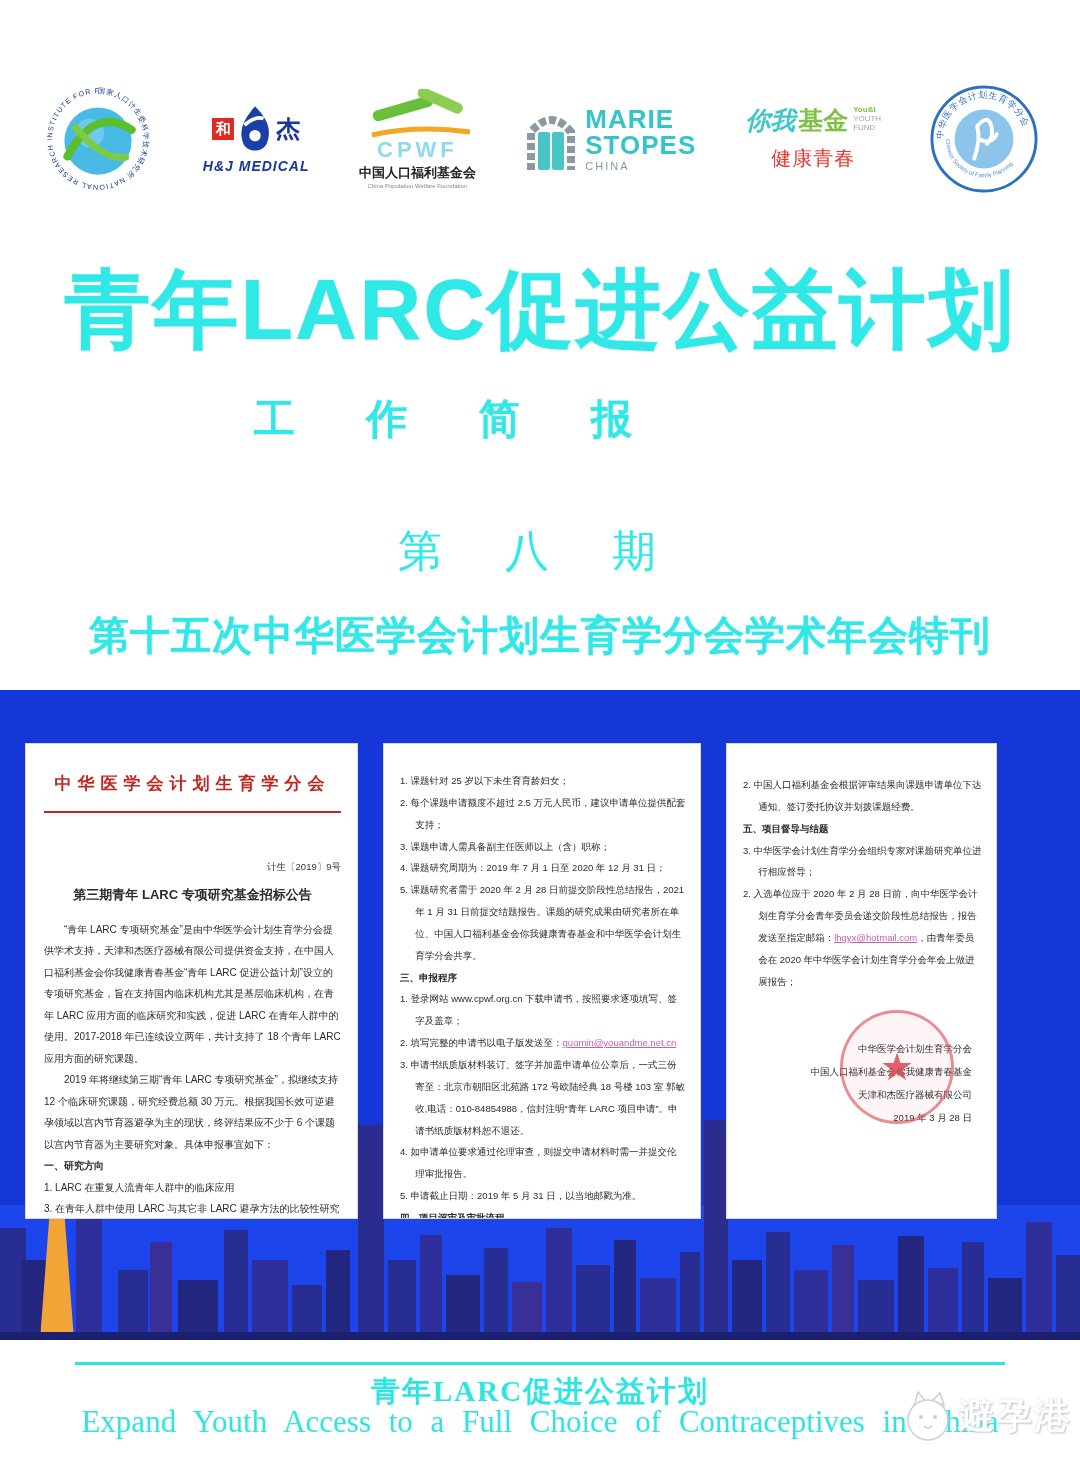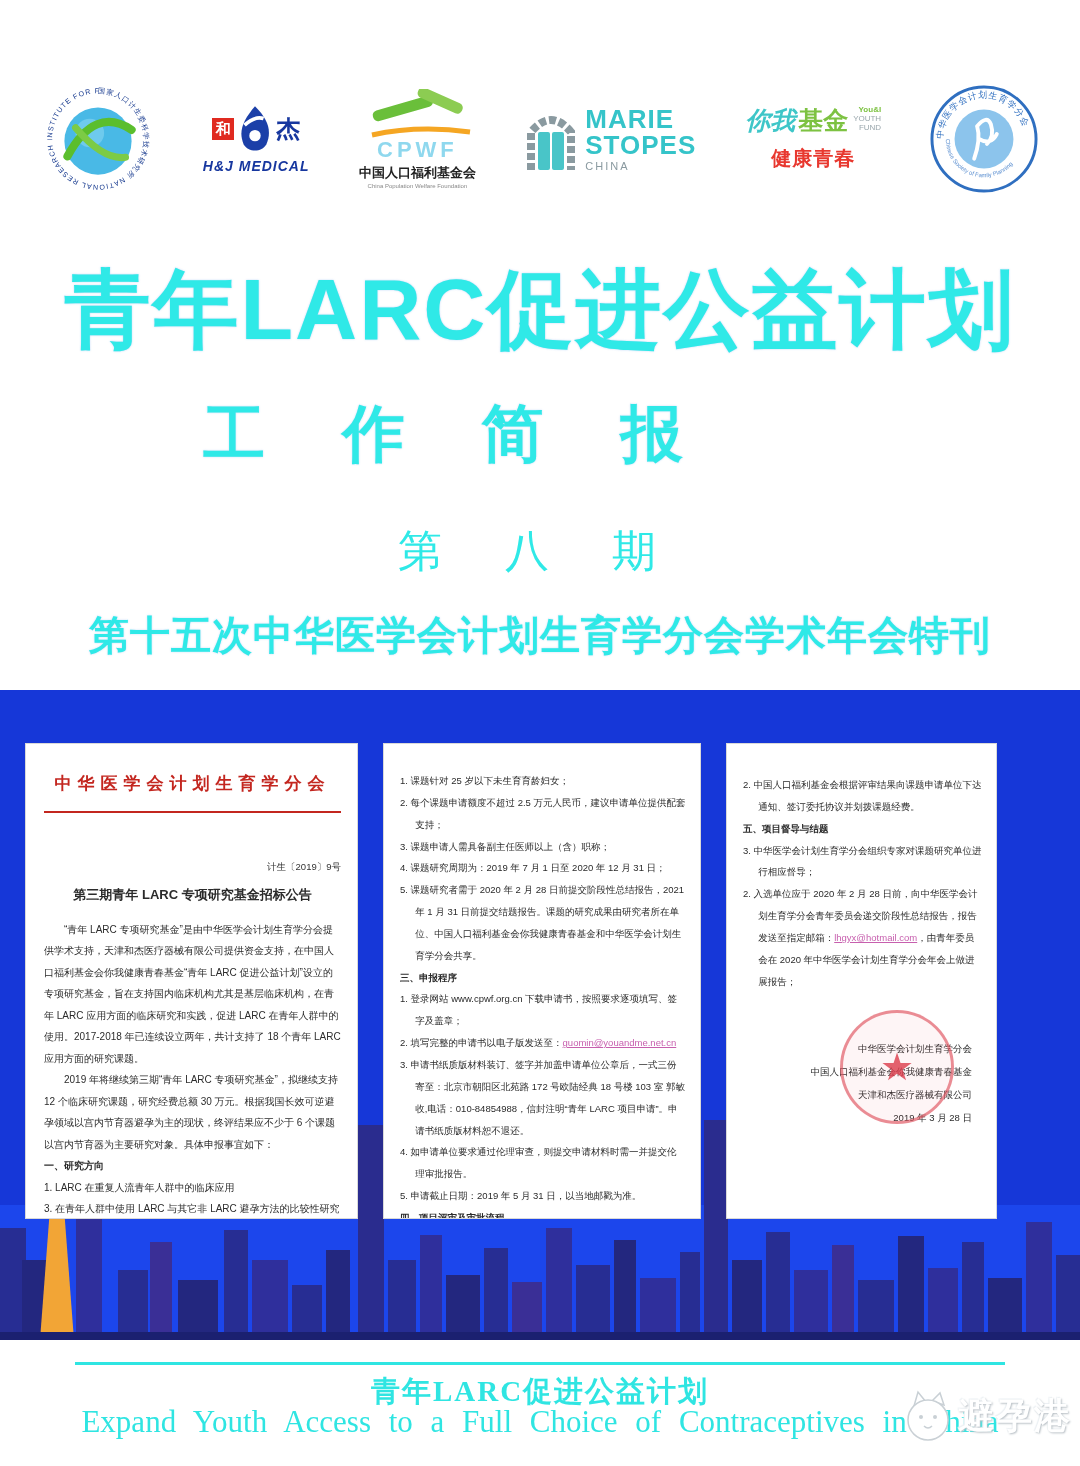--- a/index.html
+++ b/index.html
@@ -15,34 +15,34 @@
          font-size:15px;display:flex;align-items:center;justify-content:center;}
   .hj-jie{color:#17379f;font-size:24px;font-weight:bold;}
   .hj-label{color:#17379f;font-weight:bold;font-style:italic;font-size:14px;margin-top:4px;letter-spacing:1px;}
   .cpwf-acr{color:#8fd8ee;font-weight:bold;font-size:22px;letter-spacing:4px;line-height:1;}
   .cpwf-cn{color:#222;font-size:13px;font-weight:bold;margin-top:3px;white-space:nowrap;}
   .cpwf-en{color:#888;font-size:6px;margin-top:1px;white-space:nowrap;}
   .marie{flex-direction:row;gap:8px;}
   .marie-txt{display:flex;flex-direction:column;line-height:1;}
   .marie-big{color:#35c4c9;font-weight:bold;font-size:26px;letter-spacing:1px;}
   .marie-sm{color:#8a9aa0;font-size:11px;margin-top:3px;letter-spacing:2px;}
-  .youi-r1{display:flex;align-items:flex-end;gap:3px;line-height:1;text-align:right;}
+  .youi-r1{display:flex;align-items:flex-end;gap:3px;line-height:1;}
   .youi-niwo{color:#3ec6c8;font-size:25px;font-weight:bold;font-style:italic;}
   .youi-jijin{color:#7dc242;font-size:25px;font-weight:bold;}
   .youi-en{display:flex;flex-direction:column;font-size:8px;line-height:1.1;margin-left:2px;}
   .youi-en b{color:#7dc242;}
   .youi-en span{color:#9aa7ad;}
-  .youi-r2{color:#e8382f;font-size:20px;font-weight:bold;margin-top:12px;letter-spacing:1px;}
+  .youi-r2{color:#e8382f;font-size:20px;font-weight:normal;margin-top:12px;letter-spacing:1px;}
 
   
   .m-title{position:absolute;top:252px;left:0;width:1080px;text-align:center;
            color:#2fe9e7;font-size:86px;font-weight:900;letter-spacing:2px;
            text-shadow:0 0 2px rgba(40,120,230,.35);white-space:nowrap;}
   .m-sub{position:absolute;top:392px;left:0;width:916px;text-align:center;
-         color:#2fe9e7;font-size:62px;font-weight:900;letter-spacing:30px;
+         color:#2fe9e7;font-size:41px;font-weight:900;letter-spacing:30px;
          text-shadow:0 0 2px rgba(40,120,230,.3);}
   .m-issue{position:absolute;top:522px;left:0;width:1080px;text-align:center;
            color:#2fe9e7;font-size:44px;font-weight:500;letter-spacing:26px;
            font-family:"Liberation Serif","DejaVu Serif",serif;}
   .m-special{position:absolute;top:608px;left:0;width:1080px;text-align:center;
              color:#2fe9e7;font-size:40px;font-weight:800;letter-spacing:1px;
              text-shadow:0 0 2px rgba(40,120,230,.3);white-space:nowrap;}
 
   
   .band{position:absolute;top:690px;left:0;width:1080px;height:650px;background:#1637d8;}

